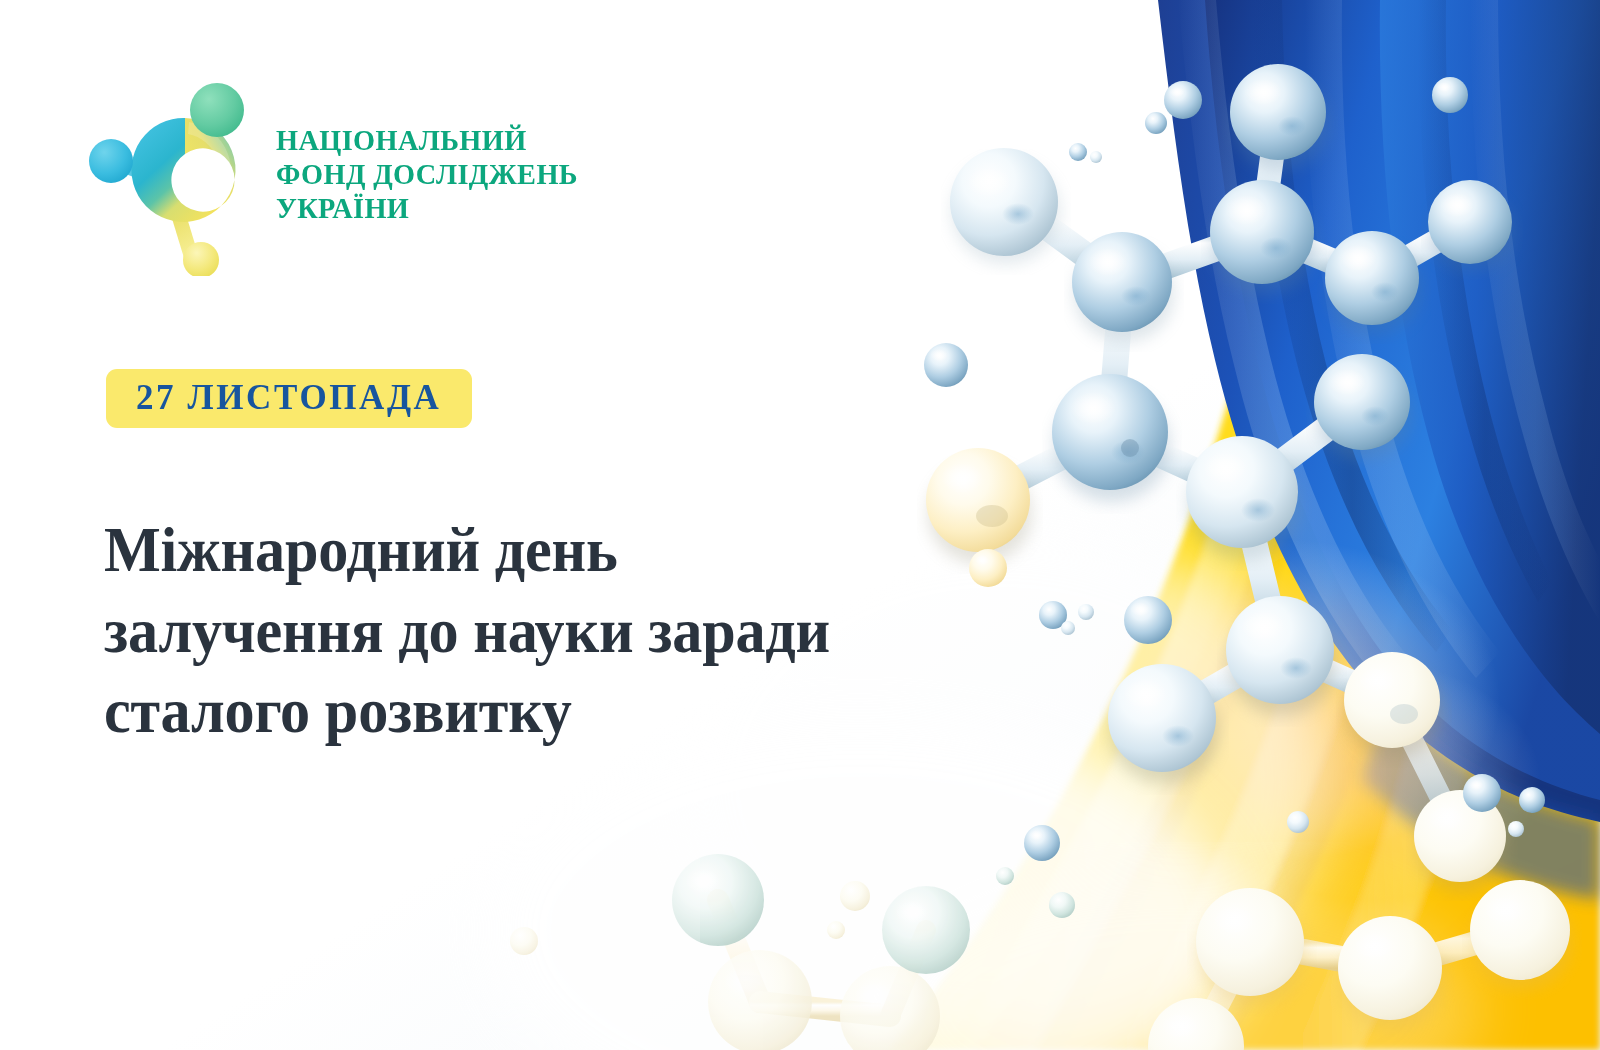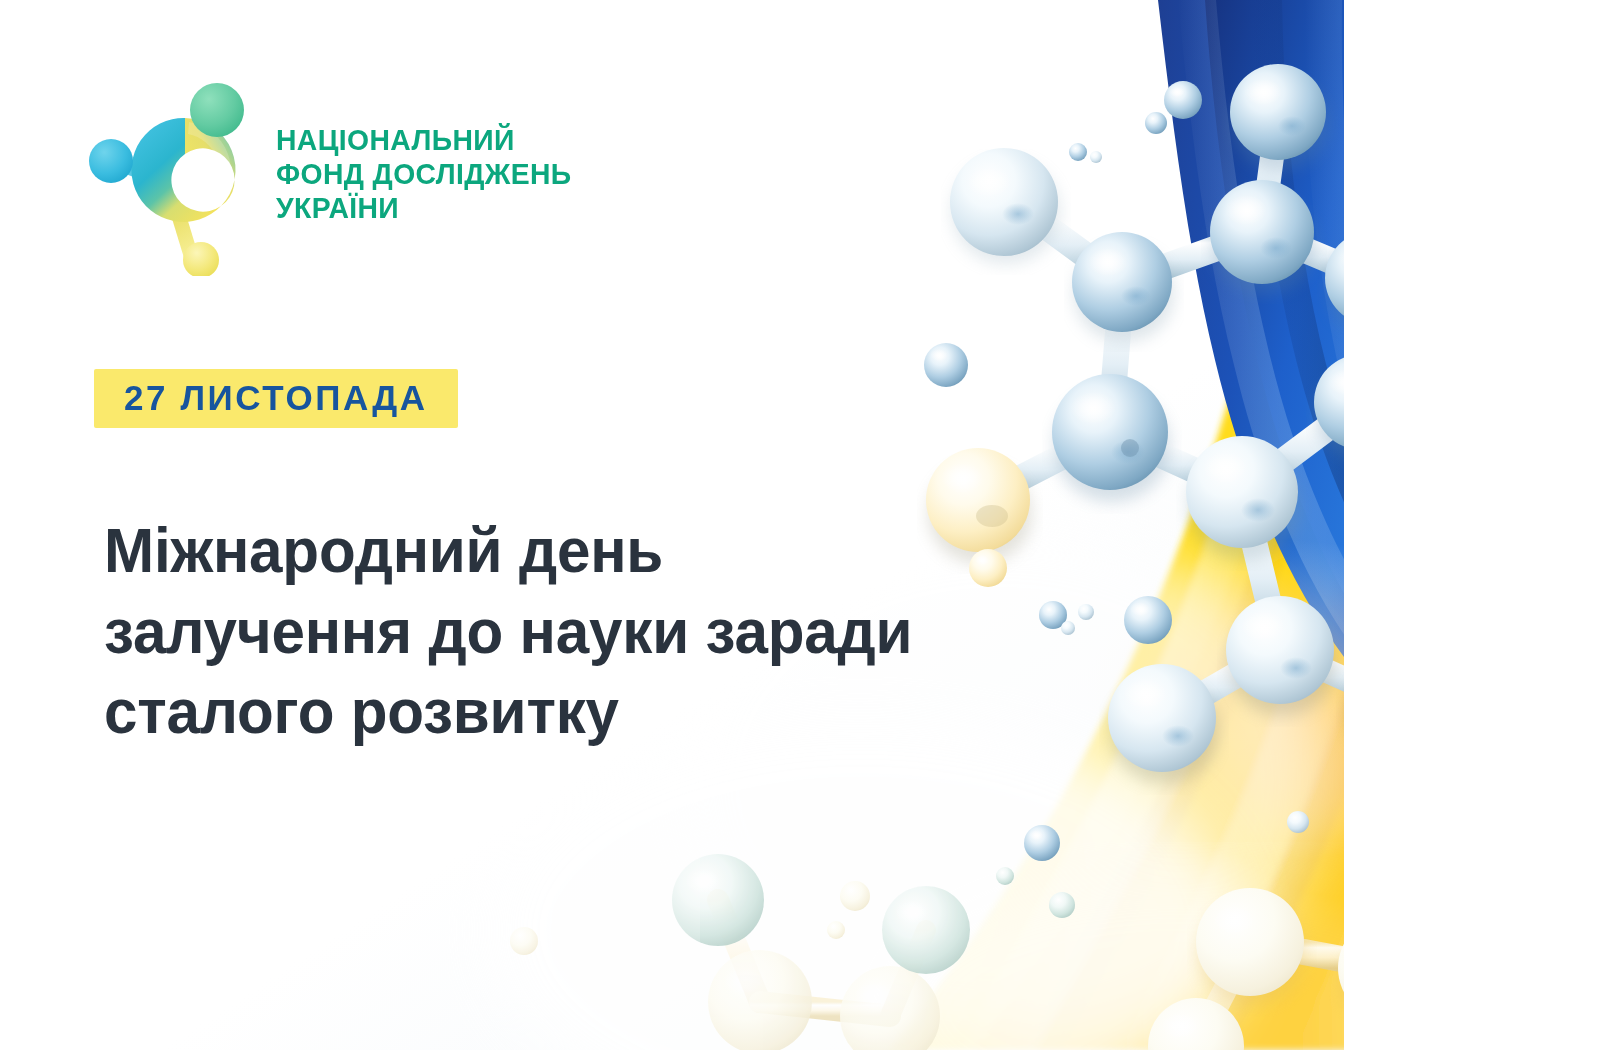--- a/index.html
+++ b/index.html
@@ -4,44 +4,44 @@
 <title>NRFU banner</title>
 <style>
   html,body{margin:0;padding:0;}
   body{
     width:1600px;height:1050px;overflow:hidden;
     background:#ffffff;
     font-family:"Liberation Sans", sans-serif;
     position:relative;
   }
   #banner{
-    position:absolute;inset:0;width:1344px;height:1050px;
-    background:#ffffff;overflow:hidden;
+    position:absolute;inset:0;width:1600px;height:1050px;
+    background:#ffffff;overflow:hidden;font-family:Liberation Serif, serif;
   }
 
   
   .art{position:absolute;inset:0;pointer-events:none;}
   .art svg{display:block;width:1600px;height:1050px;}
 
   
   #logo{position:absolute;left:88px;top:58px;display:flex;align-items:center;gap:18px;}
   #logo-mark{width:170px;height:218px;flex:0 0 auto;}
   #logo-mark svg{display:block;width:170px;height:218px;}
   #logo-wordmark{
     color:#0CA77E;font-weight:bold;font-size:29.5px;line-height:1.16;
     letter-spacing:.4px;text-transform:uppercase;white-space:nowrap;
     transform:scaleX(.96);transform-origin:left center;
     margin-top:14px;
   }
   #logo-wordmark div{display:block;}
 
   
   #date-badge{
-    position:absolute;left:94px;top:369px;
-    background:#FAE96C;border-radius:2px;
+    position:absolute;left:106px;top:369px;
+    background:#FAE96C;border-radius:11px;
     padding:11px 30px 13px 30px;
     display:inline-block;
   }
   #date-badge-label{
     color:#17559E;font-size:35px;font-weight:bold;letter-spacing:2.6px;
     line-height:1;white-space:nowrap;
   }
 
   
   #headline{

